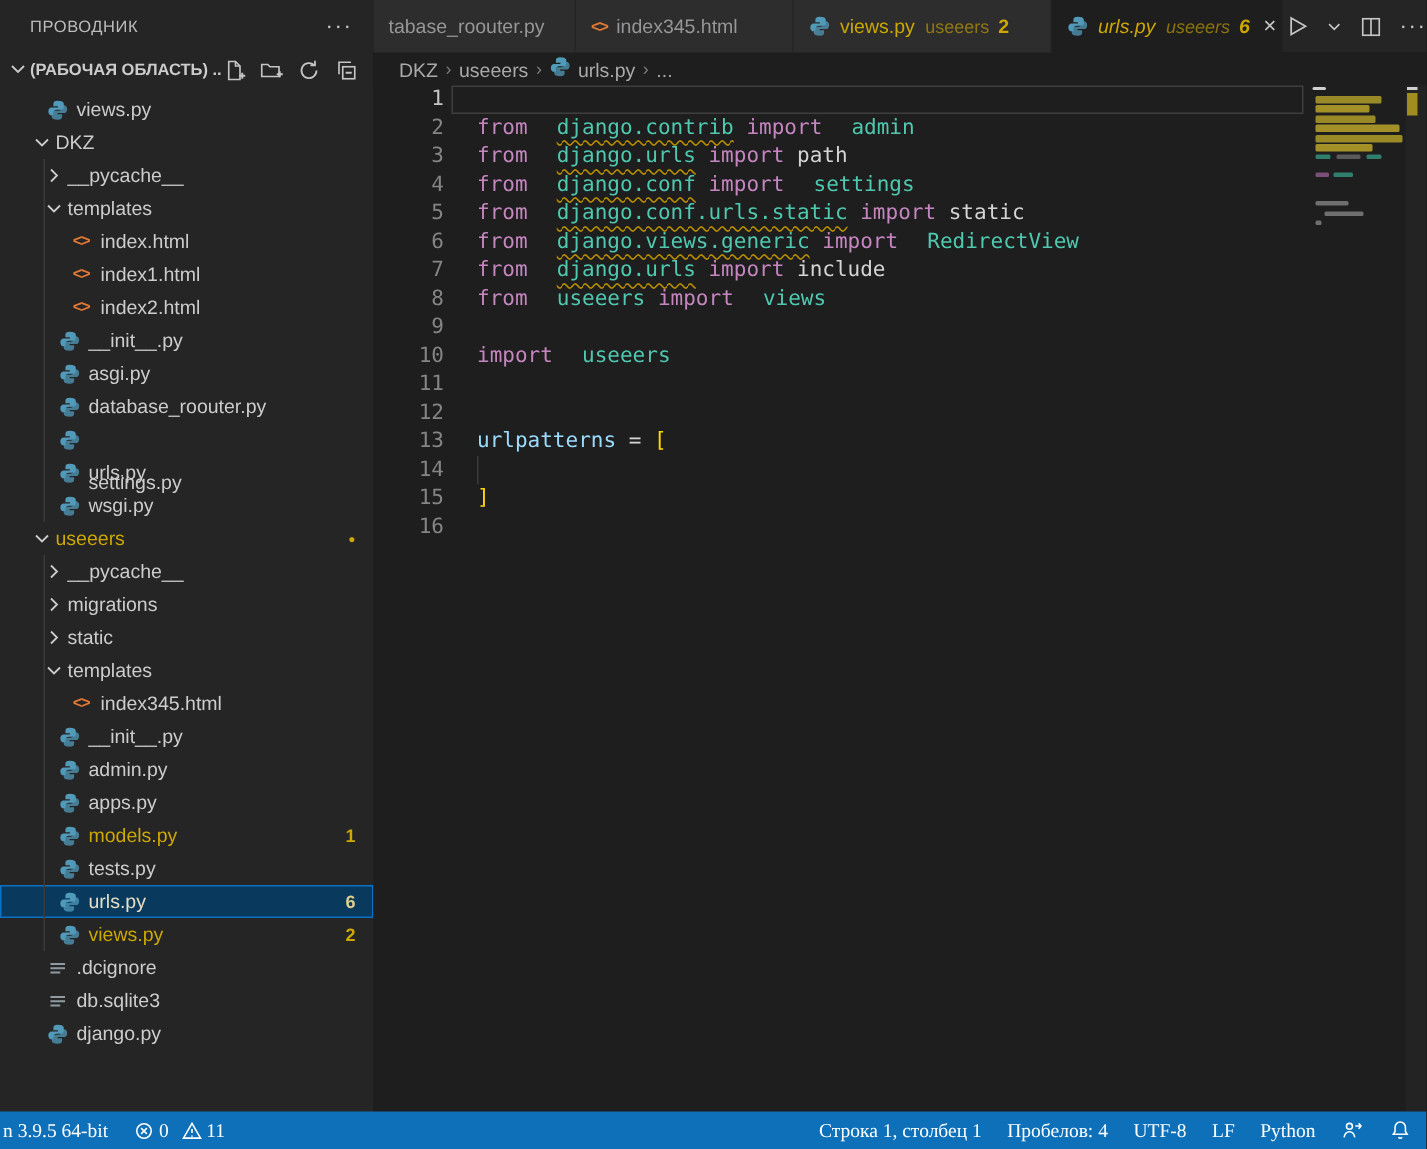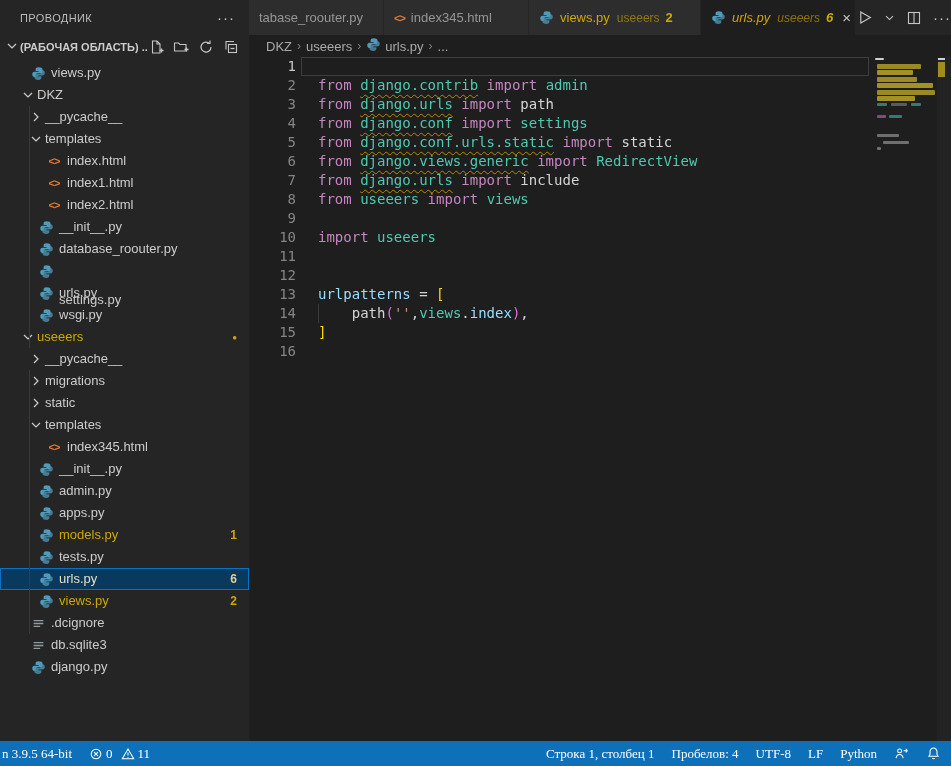--- a/index.html
+++ b/index.html
@@ -84,21 +84,21 @@
   .editor {
     position:absolute; top:57px; left:0; width:702px; height:684px;
     font-family:"DejaVu Sans Mono",monospace; font-size:14px; line-height:19px;
   }
   .cl { position:relative; height:19px; display:flex; }
   .cl .num { flex:none; width:47px; text-align:right; color:#858585; }
   .cl.current .num { color:#c6c6c6; }
   .cl .txt { padding-left:22px; white-space:pre; }
   .curbox { position:absolute; left:52px; width:568px; top:0; height:19px; border:1px solid #3e3e3e; pointer-events:none; }
   .gline { position:absolute; left:69px; top:0; bottom:0; width:1px; background:#3b3b3b; }
-  .k { color:#c586c0; } .m { color:#4ec9b0; } .p { color:#d4d4d4; }
+  .k { color:#c586c0; } .m { color:#4ec9b0;margin-left:11px; } .p { color:#d4d4d4; }
   .v { color:#9cdcfe; } .s { color:#ce9178; } .b1 { color:#ffd700; } .b2 { color:#da70d6; }
   .w { text-decoration-line:underline; text-decoration-style:wavy; text-decoration-color:#b58b00; text-decoration-thickness:1px; text-underline-offset:4px; }
 
   .minimap { position:absolute; left:622px; top:0; width:66px; height:120px; }
   .minimap div { position:absolute; border-radius:1px; }
   .overview { position:absolute; right:0; top:0; width:14px; height:684px; background:rgba(255,255,255,.025); }
   .overview div { position:absolute; }
 
   
   .statusbar {
@@ -198,20 +198,29 @@
           <span class="lbl" style="left: 67px;">index2.html</span>
         </div>
         <div class="row">
           <span class="ficon" style="left: 38px;">
             <svg width="15" height="15" viewBox="0 0 16 16">
               <path d="M7.9 1.2c-2 0-3 .9-3 2.2v1.8h3.2v.8H3.6c-1.4 0-2.3 1.2-2.3 2.8 0 1.6.9 2.8 2.3 2.8h1.3V9.9c0-1.3 1.1-2.2 2.4-2.2h3c1.1 0 2-.9 2-2.1V3.4c0-1.3-1.5-2.2-4.4-2.2z" fill="#519aba"></path>
               <path d="M8.1 14.8c2 0 3-.9 3-2.2v-1.8H7.9V10h4.5c1.4 0 2.3-1.2 2.3-2.8 0-1.6-.9-2.8-2.3-2.8h-1.3v1.7c0 1.3-1.1 2.2-2.4 2.2h-3c-1.1 0-2 .9-2 2.1v2.2c0 1.3 1.5 2.2 4.4 2.2z" fill="#519aba" opacity=".75"></path>
             </svg>
           </span>
           <span class="lbl" style="left: 59px;">__init__.py</span>
+        </div>
+        <div class="row">
+          <span class="ficon" style="left: 38px;">
+            <svg width="15" height="15" viewBox="0 0 16 16">
+              <path d="M7.9 1.2c-2 0-3 .9-3 2.2v1.8h3.2v.8H3.6c-1.4 0-2.3 1.2-2.3 2.8 0 1.6.9 2.8 2.3 2.8h1.3V9.9c0-1.3 1.1-2.2 2.4-2.2h3c1.1 0 2-.9 2-2.1V3.4c0-1.3-1.5-2.2-4.4-2.2z" fill="#519aba"></path>
+              <path d="M8.1 14.8c2 0 3-.9 3-2.2v-1.8H7.9V10h4.5c1.4 0 2.3-1.2 2.3-2.8 0-1.6-.9-2.8-2.3-2.8h-1.3v1.7c0 1.3-1.1 2.2-2.4 2.2h-3c-1.1 0-2 .9-2 2.1v2.2c0 1.3 1.5 2.2 4.4 2.2z" fill="#519aba" opacity=".75"></path>
+            </svg>
+          </span>
+          <span class="lbl" style="left: 59px;">asgi.py</span>
         </div>
         <div class="row">
           <span class="ficon" style="left: 38px;">
             <svg width="15" height="15" viewBox="0 0 16 16">
               <path d="M7.9 1.2c-2 0-3 .9-3 2.2v1.8h3.2v.8H3.6c-1.4 0-2.3 1.2-2.3 2.8 0 1.6.9 2.8 2.3 2.8h1.3V9.9c0-1.3 1.1-2.2 2.4-2.2h3c1.1 0 2-.9 2-2.1V3.4c0-1.3-1.5-2.2-4.4-2.2z" fill="#519aba"></path>
               <path d="M8.1 14.8c2 0 3-.9 3-2.2v-1.8H7.9V10h4.5c1.4 0 2.3-1.2 2.3-2.8 0-1.6-.9-2.8-2.3-2.8h-1.3v1.7c0 1.3-1.1 2.2-2.4 2.2h-3c-1.1 0-2 .9-2 2.1v2.2c0 1.3 1.5 2.2 4.4 2.2z" fill="#519aba" opacity=".75"></path>
             </svg>
           </span>
           <span class="lbl" style="left: 59px;">database_roouter.py</span>
         </div>
@@ -502,21 +511,20 @@
           <div class="cl">
             <span class="num">12</span>
             <span class="txt"></span>
           </div>
           <div class="cl">
             <span class="num">13</span>
             <span class="txt"><span class="v">urlpatterns</span><span class="p"> = </span><span class="b1">[</span></span>
           </div>
           <div class="cl">
             <span class="num">14</span>
-            <span class="txt"><span class="p">    </span><span class="p">path</span><span class="b2">(</span><span class="s">''</span><span class="p">,</span><span class="m">views</span><span class="p">.</span><span class="v">index</span><span class="b2">)</span><span class="p">,</span></span>
             <div class="gline"></div>
           </div>
           <div class="cl">
             <span class="num">15</span>
             <span class="txt"><span class="b1">]</span></span>
           </div>
           <div class="cl">
             <span class="num">16</span>
             <span class="txt"></span>
           </div>

